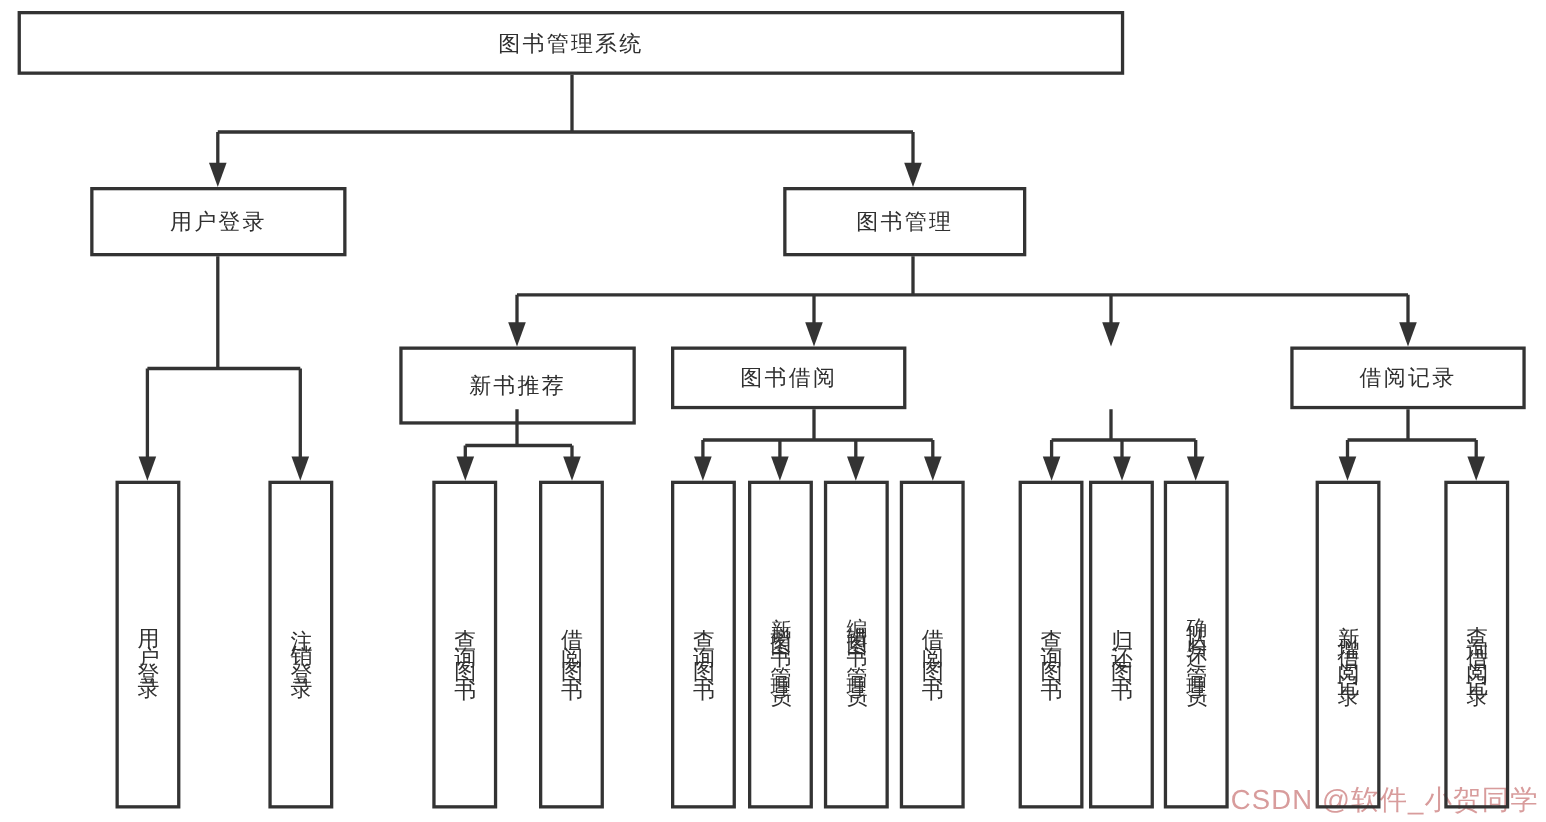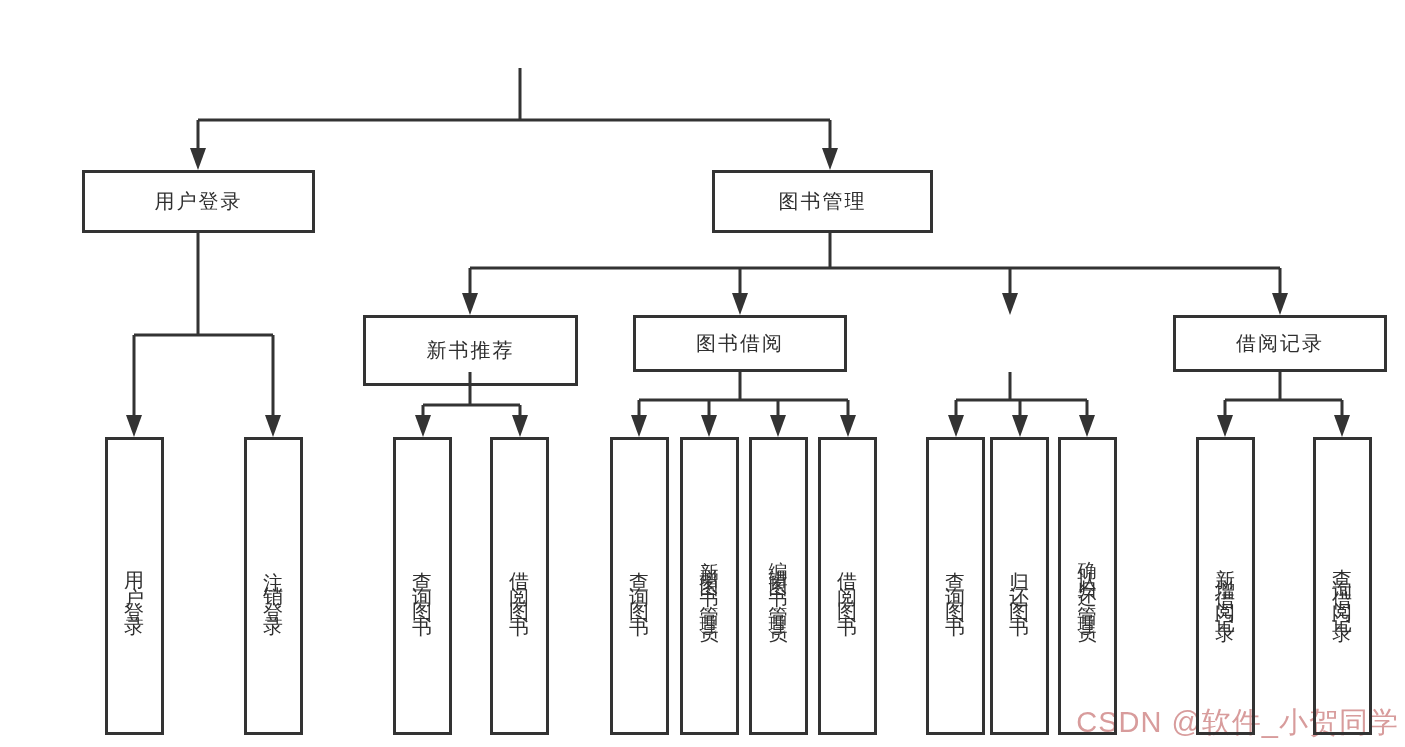--- a/index.html
+++ b/index.html
@@ -7,21 +7,21 @@
   #canvas{position:relative;width:1405px;height:747px;background:#ffffff;overflow:hidden;}
   #wires{position:absolute;left:0;top:0;z-index:1;}
   .node{position:absolute;box-sizing:border-box;border:3px solid #333333;background:transparent;
         display:flex;align-items:center;justify-content:center;color:#2f2f2f;font-size:20px;
         z-index:2;letter-spacing:2px;}
   .leaf{top:437px;width:59px;height:298px;}
   .leaf span{writing-mode:vertical-rl;text-orientation:mixed;display:block;line-height:1;}
   .ls-wide span{letter-spacing:15px;}
   .ls-mid  span{letter-spacing:11px;}
   .ls-tight span{letter-spacing:9px;font-size:19px;}
-  .watermark{position:absolute;right:6px;bottom:4px;z-index:0;font-size:29px;
+  .watermark{position:absolute;right:6px;bottom:4px;z-index:0;font-size:25px;
              color:#d89c9c;letter-spacing:1px;}
 </style>
 </head>
 <body>
 
 <div id="canvas">
 
   <svg id="wires" width="1405" height="747" viewBox="0 0 1405 747">
     <path fill="none" stroke="#333333" stroke-width="3" d="
       M520 68 V120 M198 120 H830 M198 120 V152 M830 120 V152
@@ -47,32 +47,35 @@
       <polygon points="770,415 786,415 778,437"></polygon>
       <polygon points="840,415 856,415 848,437"></polygon>
       <polygon points="948,415 964,415 956,437"></polygon>
       <polygon points="1012,415 1028,415 1020,437"></polygon>
       <polygon points="1079,415 1095,415 1087,437"></polygon>
       <polygon points="1217,415 1233,415 1225,437"></polygon>
       <polygon points="1334,415 1350,415 1342,437"></polygon>
     </g>
   </svg>
 
+  <div class="node" style="left:16px;top:10px;width:1006px;height:58px">
+    <span>图书管理系统</span>
+  </div>
 
   <div class="node" style="left:82px;top:170px;width:233px;height:63px">
     <span>用户登录</span>
   </div>
   <div class="node" style="left:712px;top:170px;width:221px;height:63px">
     <span>图书管理</span>
   </div>
 
   <div class="node" style="left:363px;top:315px;width:215px;height:71px">
     <span>新书推荐</span>
   </div>
-  <div class="node" style="left:633px;top:315px;width:214px;height:57px">
+  <div class="node" style="left:610px;top:315px;width:214px;height:57px">
     <span>图书借阅</span>
   </div>
   <div class="node" style="left:1173px;top:315px;width:214px;height:57px">
     <span>借阅记录</span>
   </div>
 
   <div class="node leaf ls-wide" style="left:105px">
     <span>用户登录</span>
   </div>
   <div class="node leaf ls-wide" style="left:244px">

